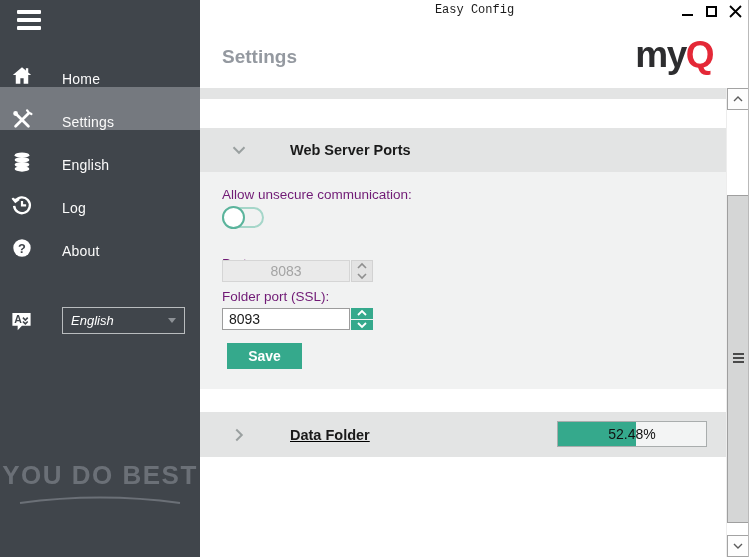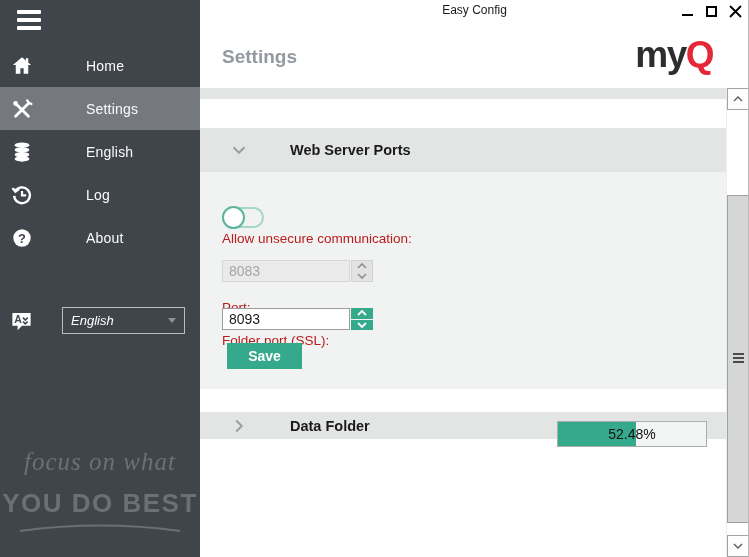--- a/index.html
+++ b/index.html
@@ -4,68 +4,68 @@
 <style>
   * { margin:0; padding:0; box-sizing:border-box; }
   html,body { width:749px; height:557px; font-family:"Liberation Sans", sans-serif; background:#fff; }
   .window { position:relative; width:749px; height:557px; overflow:hidden; background:#fff; border-right:1px solid #b9b9b9; }
 
   
   .sidebar { position:absolute; left:0; top:0; width:200px; height:557px; background:#40454b; z-index:5; }
   .hamburger { position:absolute; left:17px; top:10px; width:24px; height:21px; cursor:pointer; }
   .hamburger span { display:block; width:24px; height:4px; background:#fff; border-radius:1px; margin-bottom:4px; }
   .nav { position:absolute; left:0; top:44px; width:200px; }
-  .nav-item { display:flex; align-items:center; height:43px; cursor:pointer;gap:24px; }
+  .nav-item { display:flex; align-items:flex-end; height:43px; cursor:pointer; }
   .nav-item.selected { background:#75797f; }
   .nav-item .icon { width:22px; height:22px; margin-left:11px; flex:0 0 22px; }
   .nav-item .label { color:#fbfbfb; font-size:14px; margin-left:29px; letter-spacing:.2px; }
   .lang-row { position:absolute; left:0; top:303px; width:200px; height:36px; display:flex; align-items:center; }
   .lang-row .icon { width:23px; height:23px; margin-left:10px; }
   .lang-select { position:absolute; left:62px; top:4px; width:123px; height:27px; border:1px solid #b9bcbe; display:flex; align-items:center; justify-content:space-between; padding:0 8px; cursor:pointer; }
   .lang-select .val { color:#fff; font-size:13px;font-style:italic; }
   .caret-down { width:0; height:0; border-left:4px solid transparent; border-right:4px solid transparent; border-top:5px solid #8d9196; }
   .watermark { position:absolute; left:0; top:448px; width:200px; text-align:center; color:#6b7077; }
   .wm1 { font-family:"Liberation Serif", serif; font-style:italic; font-size:25px; letter-spacing:1px; }
   .wm2 { font-weight:bold; font-size:26px; letter-spacing:1.5px; margin-top:12px; }
 
   
   .main { position:absolute; left:200px; top:0; width:549px; height:557px; background:#fff; }
-  .titlebar { position:absolute; left:0; top:0; width:549px; height:30px; background:#fff; border-bottom:2px solid #262626; }
+  .titlebar { position:absolute; left:0; top:0; width:549px; height:30px; background:#fff; border-bottom:2px solid #262626;font-family:Liberation Mono, monospace; }
   .title-text { position:absolute; left:0; right:0; top:3px; text-align:center; font-size:12px; color:#1a1a1a; }
   .win-controls { position:absolute; right:6px; top:3px; display:flex; gap:9px; align-items:center; height:16px; }
   .win-btn { width:15px; height:15px; display:flex; align-items:center; justify-content:center; cursor:pointer; }
   .min-glyph { width:11px; height:0; border-bottom:2px solid #000; margin-top:8px; }
   .max-glyph { width:11px; height:11px; border:2px solid #000; }
 
   .page-header { position:absolute; left:0; top:24px; width:549px; height:64px; background:#fff; }
   .page-title { position:absolute; left:22px; top:22px; font-size:19px; font-weight:bold; color:#9499a0; }
   .logo { position:absolute; right:36px; top:10px; font-size:37px; font-weight:bold; letter-spacing:-1.5px; }
   .logo .my { color:#2d2d2f; }
   .logo .q { color:#e42837; }
 
   
   .scrollarea { position:absolute; left:0; top:88px; width:549px; height:469px; background:#fff; }
   .content { position:absolute; left:0; top:0; width:526px; height:469px; }
   .top-strip { position:absolute; left:0; top:0; width:526px; height:11px; background:#e3e4e4; }
   .sec-header { position:absolute; left:0; width:526px; background:#e3e4e4; display:flex; align-items:center; cursor:pointer;gap:28px; }
   .sec-header .chev { width:22px; height:22px; margin-left:28px; }
   .sec-header .sec-title { font-size:14.5px; font-weight:bold; color:#1a1a1a; margin-left:12px; }
   #sec1 { top:40px; height:44px; }
-  #sec2 { top:324px; height:27px; }
+  #sec2 { top:324px; height:45px;text-decoration:underline; }
   #sec3 { top:397px; height:45px; }
 
   .panel { position:absolute; left:0; top:84px; width:526px; height:217px; background:#f1f2f2; }
-  .fld-label { position:absolute; left:22px; font-size:13.5px; color:#b91c1c;margin-top:44px; }
+  .fld-label { position:absolute; left:22px; font-size:13.5px; color:#701a75; }
 
   .toggle { position:absolute; left:22px; top:35px; width:42px; height:21px; border:2px solid #a5d6c9; border-radius:12px; background:#f1f2f2; cursor:pointer; }
   .toggle .knob { position:absolute; left:-2px; top:-3px; width:23px; height:23px; border-radius:50%; background:#fff; border:2px solid #5bb49c; }
 
   .num-row { position:absolute; left:22px; display:flex; }
   .num-input { width:128px; height:22px; border:1px solid #9c9c9c; background:#fff; font-family:"Liberation Sans", sans-serif; font-size:14px; color:#1a1a1a; padding:0 6px; }
-  .num-input.disabled { background:#eaeaea; border:1px solid #d5d5d5; color:#a4a4a4; }
+  .num-input.disabled { background:#eaeaea; border:1px solid #d5d5d5; color:#a4a4a4;text-align:center; }
   .spin { display:flex; flex-direction:column; margin-left:1px; width:22px; height:22px; }
   .spin .sb { flex:1; display:flex; align-items:center; justify-content:center; cursor:pointer; }
   .spin.teal .sb { background:#35a98c; }
   .spin.teal .sb + .sb { margin-top:1px; }
   .spin.gray { background:#e3e3e3; border:1px solid #d2d2d2; }
   .spin.gray .sb { cursor:default; }
   #port-row { top:88px; }
   #ssl-row { top:136px; }
   #lbl-allow { top:15px; }
   #lbl-port { top:84px; }
@@ -159,21 +159,20 @@
             <path d="M13.5 8 l2.5 2.5 2.5-2.5 M13.5 12 l2.5 2.5 2.5-2.5" stroke="#40454b" stroke-width="1.6" fill="none"></path>
           </svg>
       </span>
       <div class="lang-select">
         <span class="val">English</span>
         <span class="caret-down"></span>
       </div>
     </div>
 
     <div class="watermark">
-      <div class="wm1">focus on what</div>
       <div class="wm2">YOU DO BEST</div>
       <svg width="170" height="16" viewBox="0 0 170 16">
           <path d="M5 12 Q85 1 165 12" stroke="#6b7077" stroke-width="2" fill="none"></path>
         </svg>
     </div>
   </div>
 
   <div class="main">
 
     <div class="titlebar">

